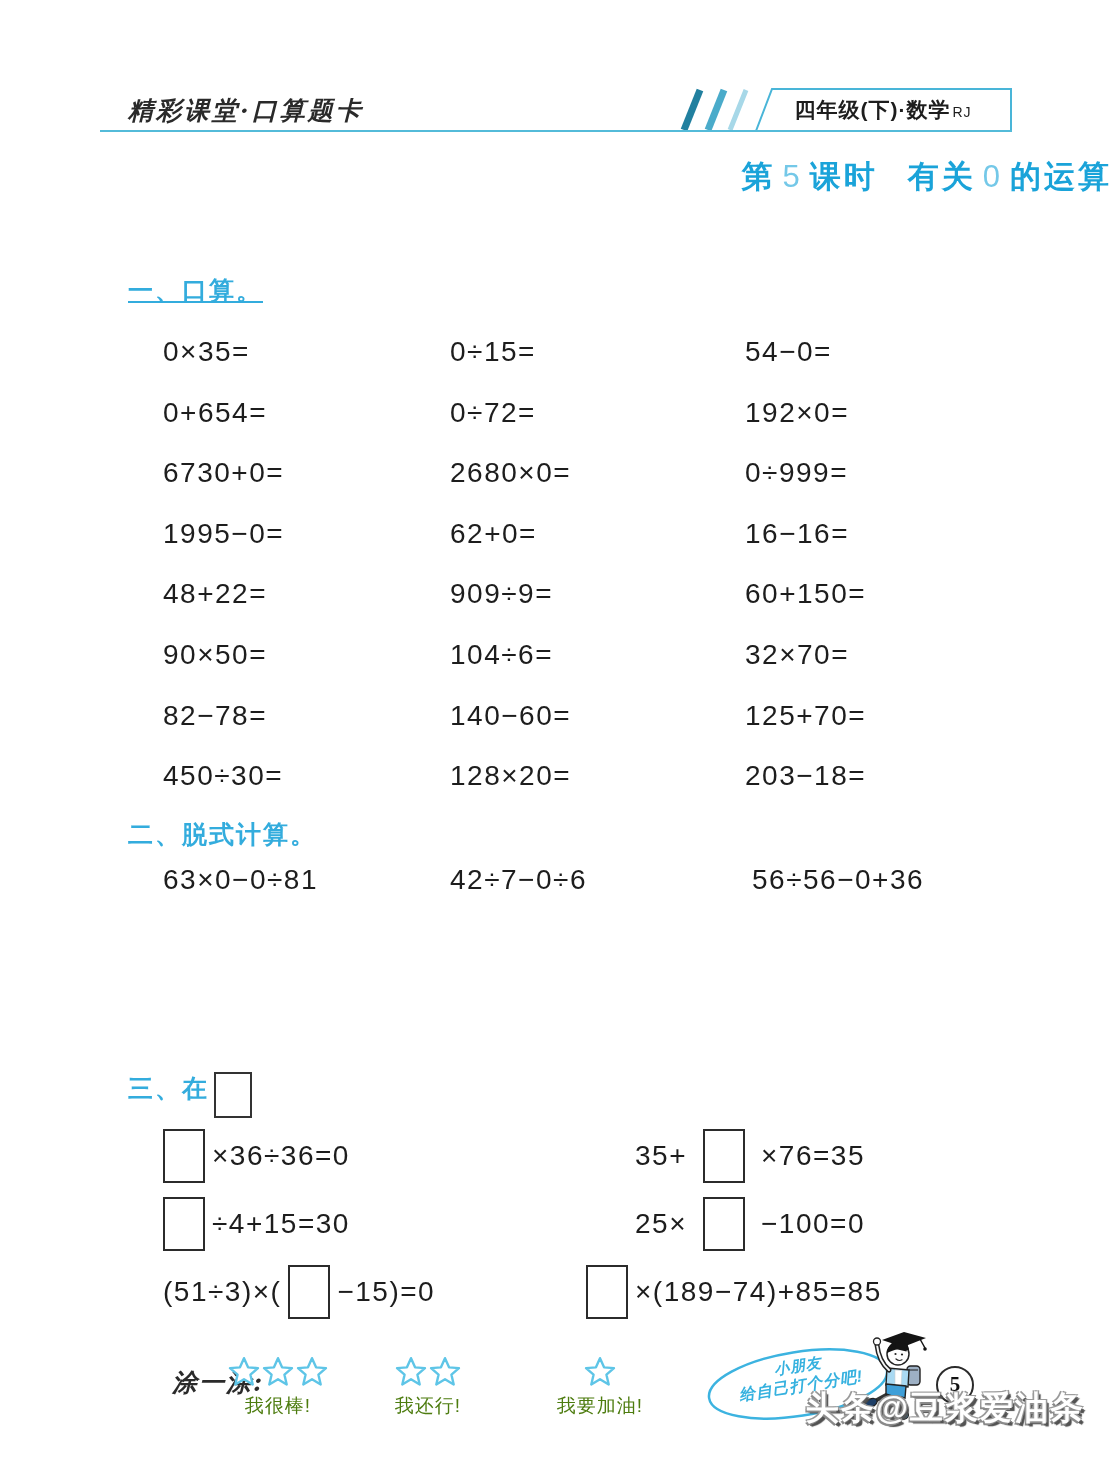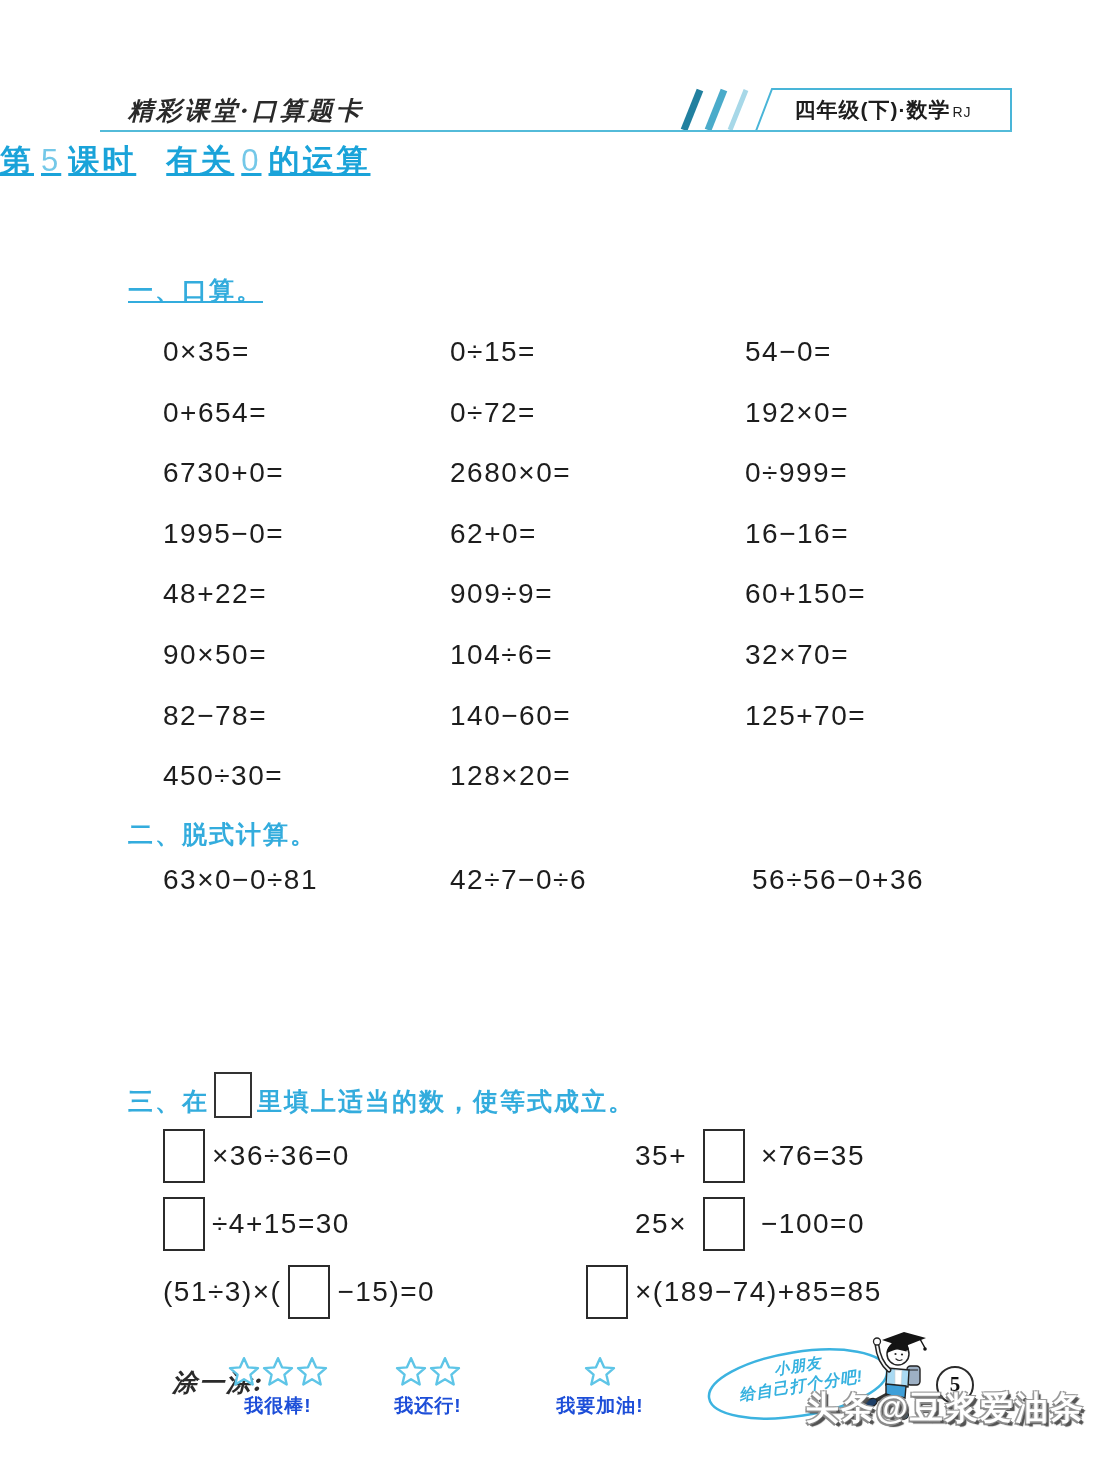--- a/index.html
+++ b/index.html
@@ -16,33 +16,33 @@
   }
   .hdr-line{position:absolute;left:100px;top:130px;width:912px;height:2px;background:#53bbd9;}
   .hdr-deco{position:absolute;left:668px;top:88px;}
   .hdr-grade{
     position:absolute;left:758px;top:96px;width:250px;text-align:center;
     font-size:21px;letter-spacing:1px;color:#1d1d1d;font-weight:600;
   }
   .hdr-grade .rj{font-size:14px;font-weight:400;margin-left:2px;}
   
   .lesson-title{
-    position:absolute;left:0;top:140px;width:100%;text-align:left;
-    font-size:31px;font-weight:700;letter-spacing:3px;color:#1aa3d9;text-decoration:underline;
+    position:absolute;left:0;top:156px;width:100%;text-align:right;
+    font-size:31px;font-weight:700;letter-spacing:3px;color:#1aa3d9;
   }
   .lesson-title .t-num{color:#74c8e8;font-weight:400;margin:0 7px;}
   .lesson-title .t-gap{margin-left:30px;}
   
   .sec-heading{
     position:absolute;left:128px;
     font-size:25px;font-weight:700;letter-spacing:2px;color:#33acdd;
   }
   .sec1-heading{top:274px;text-decoration:underline;}
   .sec2-heading{top:818px;}
-  .sec3-heading{top:1072px;display:flex;align-items:flex-end;}
+  .sec3-heading{top:1072px;display:flex;align-items:flex-start;}
   .hdg-box{
     display:inline-block;width:34px;height:42px;background:#fff;
     border:2px solid #333;margin:0 5px;
   }
   
   .math{font-size:28px;letter-spacing:1.5px;color:#1d1d1d;}
   .oral-grid{
     position:absolute;left:163px;top:336px;width:800px;
     display:grid;grid-template-columns:287px 295px auto;grid-auto-rows:60.6px;
   }
@@ -61,21 +61,21 @@
   .colL{left:163px;} .colR{left:635px;gap:9px;} .colR-c{left:586px;}
   
   .paint-label{
     position:absolute;left:140px;top:1366px;
     font-family:"DejaVu Serif","Liberation Serif",serif;font-style:italic;
     font-weight:700;font-size:25px;letter-spacing:2px;color:#2a2a2a;margin-left:32px;
   }
   .rating{position:absolute;top:1354px;text-align:center;}
   .rating .stars{display:flex;justify-content:center;height:38px;}
   .rating .stars svg{margin:0 -1px;}
-  .rating .r-label{margin-top:1px;font-size:19px;font-weight:700;letter-spacing:1px;color:#1d4ed8;}
+  .rating .r-label{margin-top:1px;font-size:19px;font-weight:400;letter-spacing:1px;color:#4d7c0f;}
   .rating1{left:224px;width:108px;}
   .rating2{left:390px;width:76px;}
   .rating3{left:552px;width:96px;}
   .bubble-svg{position:absolute;left:702px;top:1346px;}
   .bubble-text{
     position:absolute;left:712px;top:1356px;width:175px;text-align:center;
     transform:rotate(-9deg);color:#35b1df;font-weight:700;letter-spacing:1px;
     font-style:italic;line-height:1.3;
   }
   .bubble-text .b1{font-size:15px;}
@@ -134,33 +134,33 @@
     <span>909÷9=</span>
     <span>60+150=</span>
     <span>90×50=</span>
     <span>104÷6=</span>
     <span>32×70=</span>
     <span>82−78=</span>
     <span>140−60=</span>
     <span>125+70=</span>
     <span>450÷30=</span>
     <span>128×20=</span>
+    <span>203−18=</span>
   </div>
 
   <div class="sec-heading sec2-heading">二、脱式计算。</div>
   <div class="expr-row math">
     <span>63×0−0÷81</span>
     <span>42÷7−0÷6</span>
     <span>56÷56−0+36</span>
   </div>
 
   <div class="sec-heading sec3-heading">
     <span>三、在</span>
     <span class="hdg-box"></span>
-    <span>里填上适当的数，使等式成立。</span>
   </div>
 
   <div class="fill-group math rowA colL">
     <span class="pre"></span>
       <span class="fill-box"></span>
       <span class="post">×36÷36=0</span>
   </div>
   <div class="fill-group math rowA colR">
     <span class="pre">35+</span>
       <span class="fill-box"></span>

